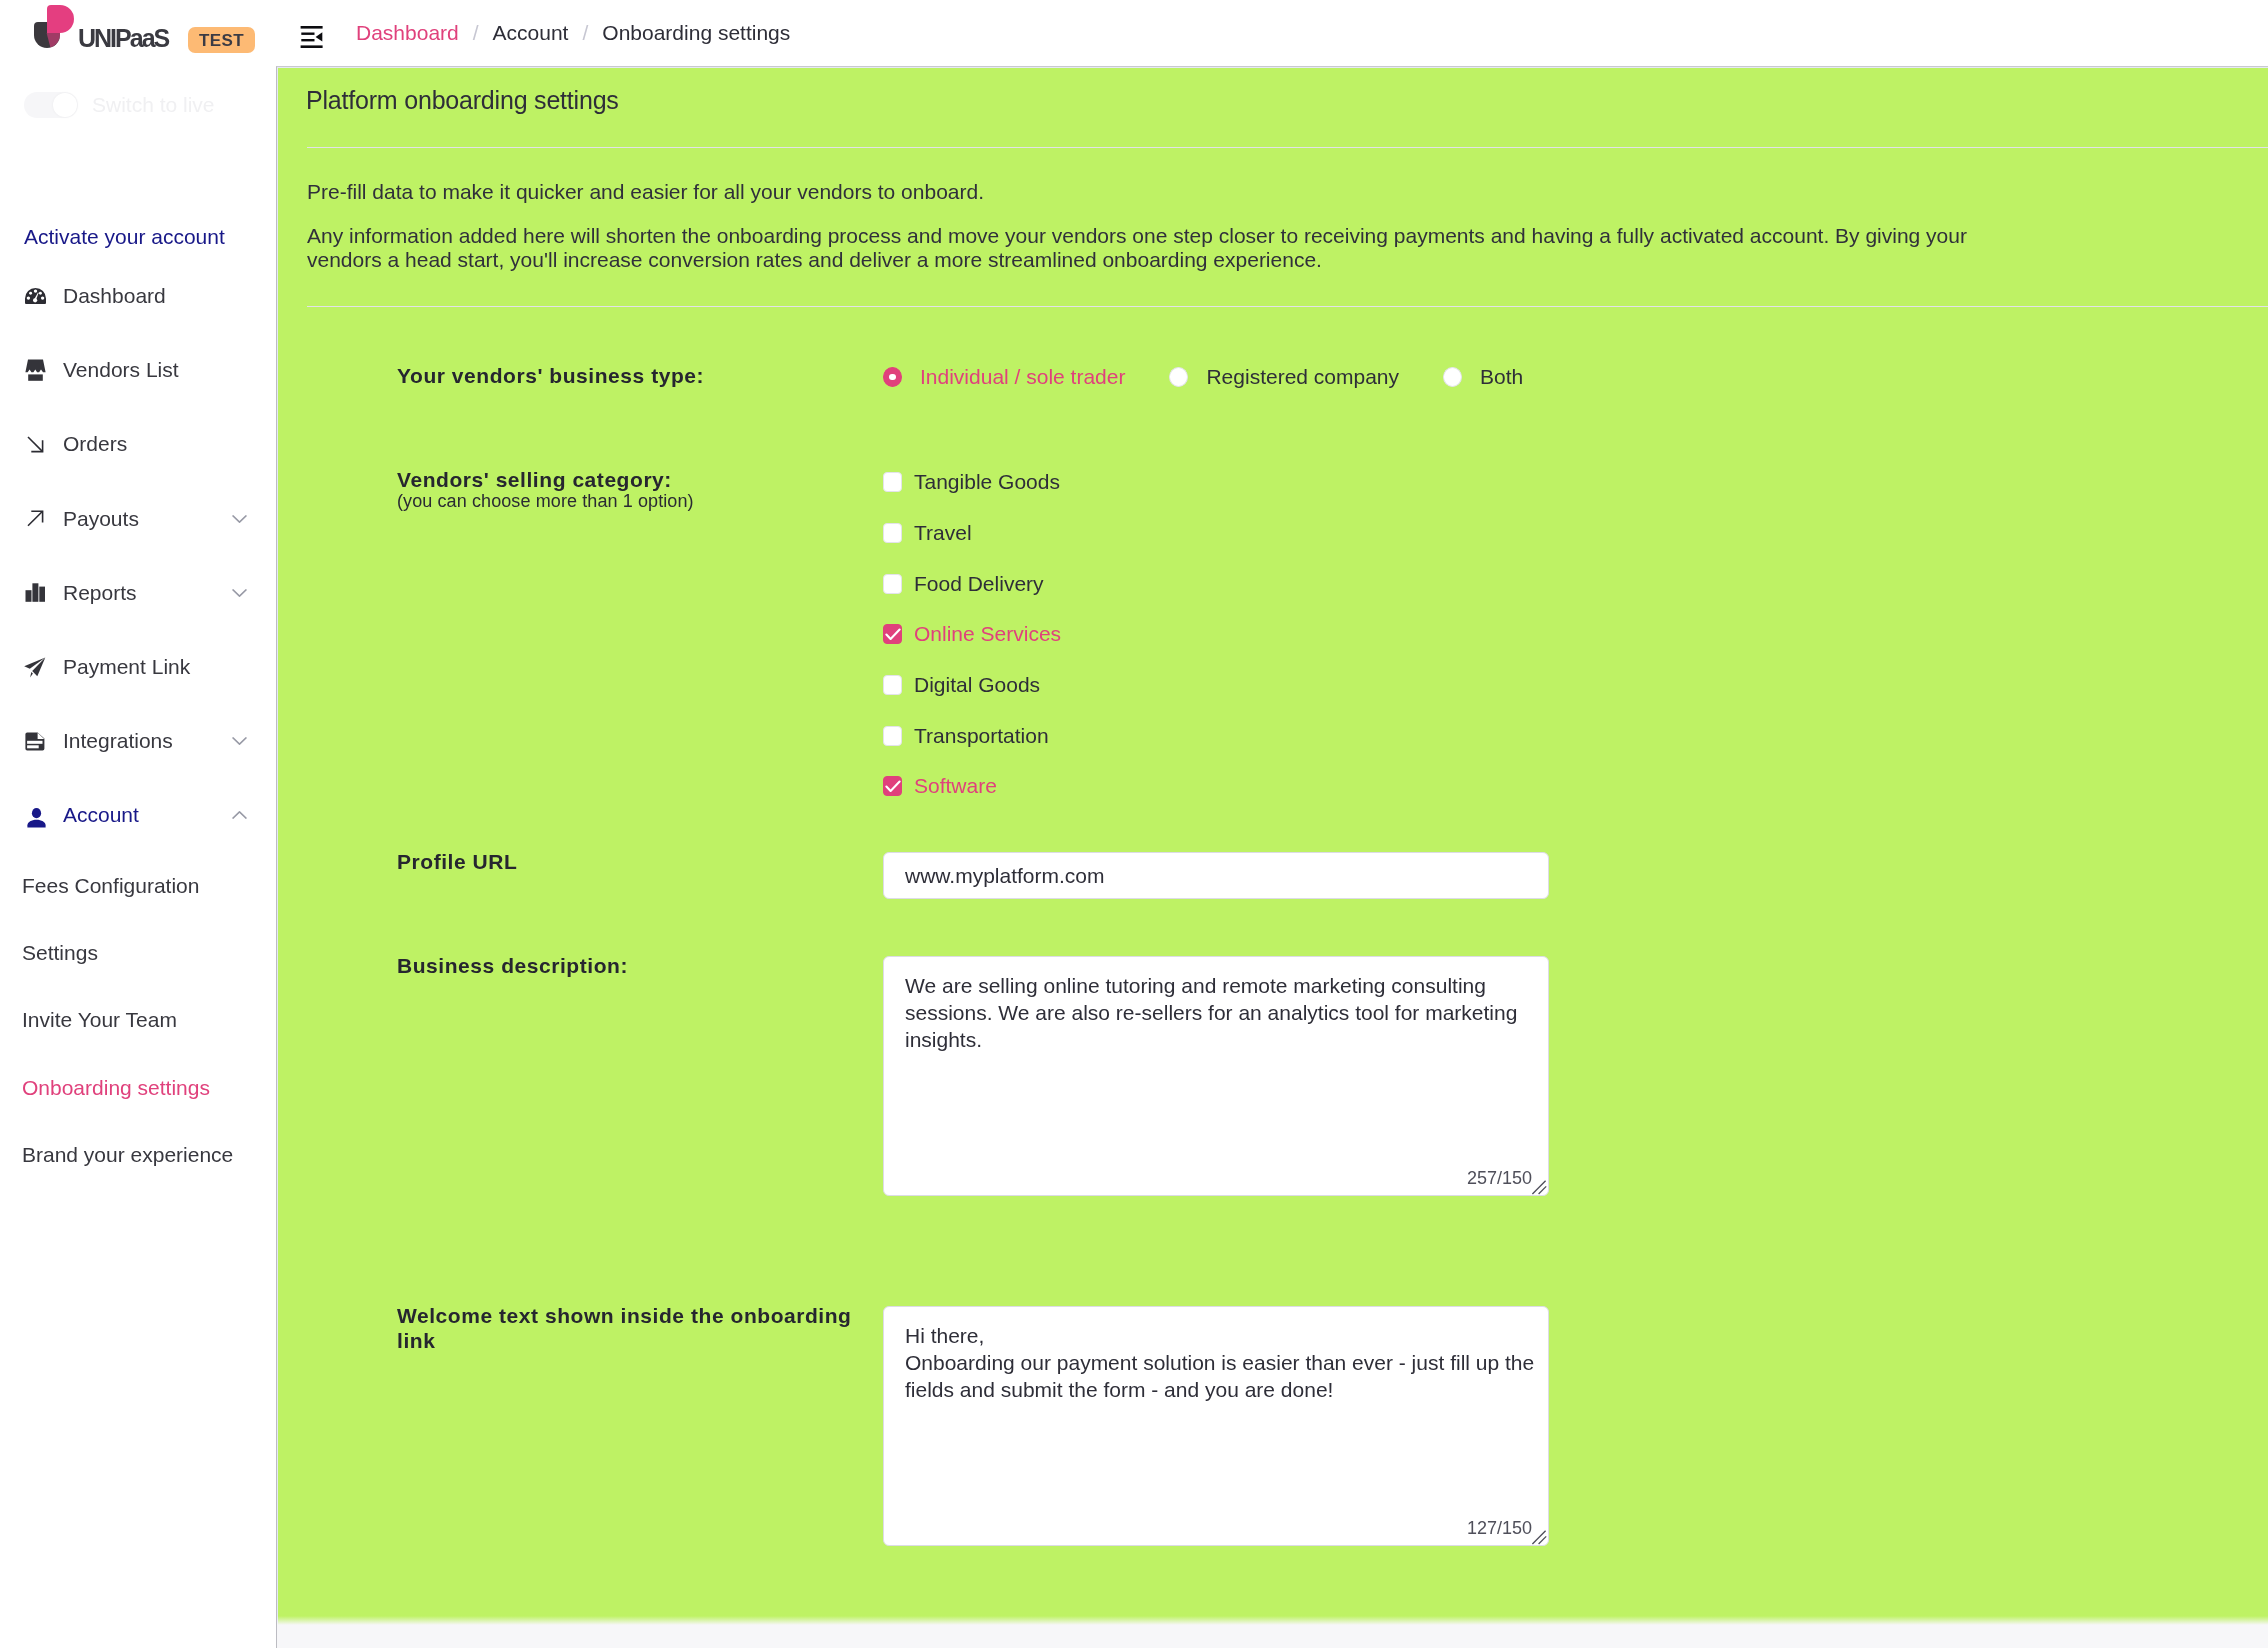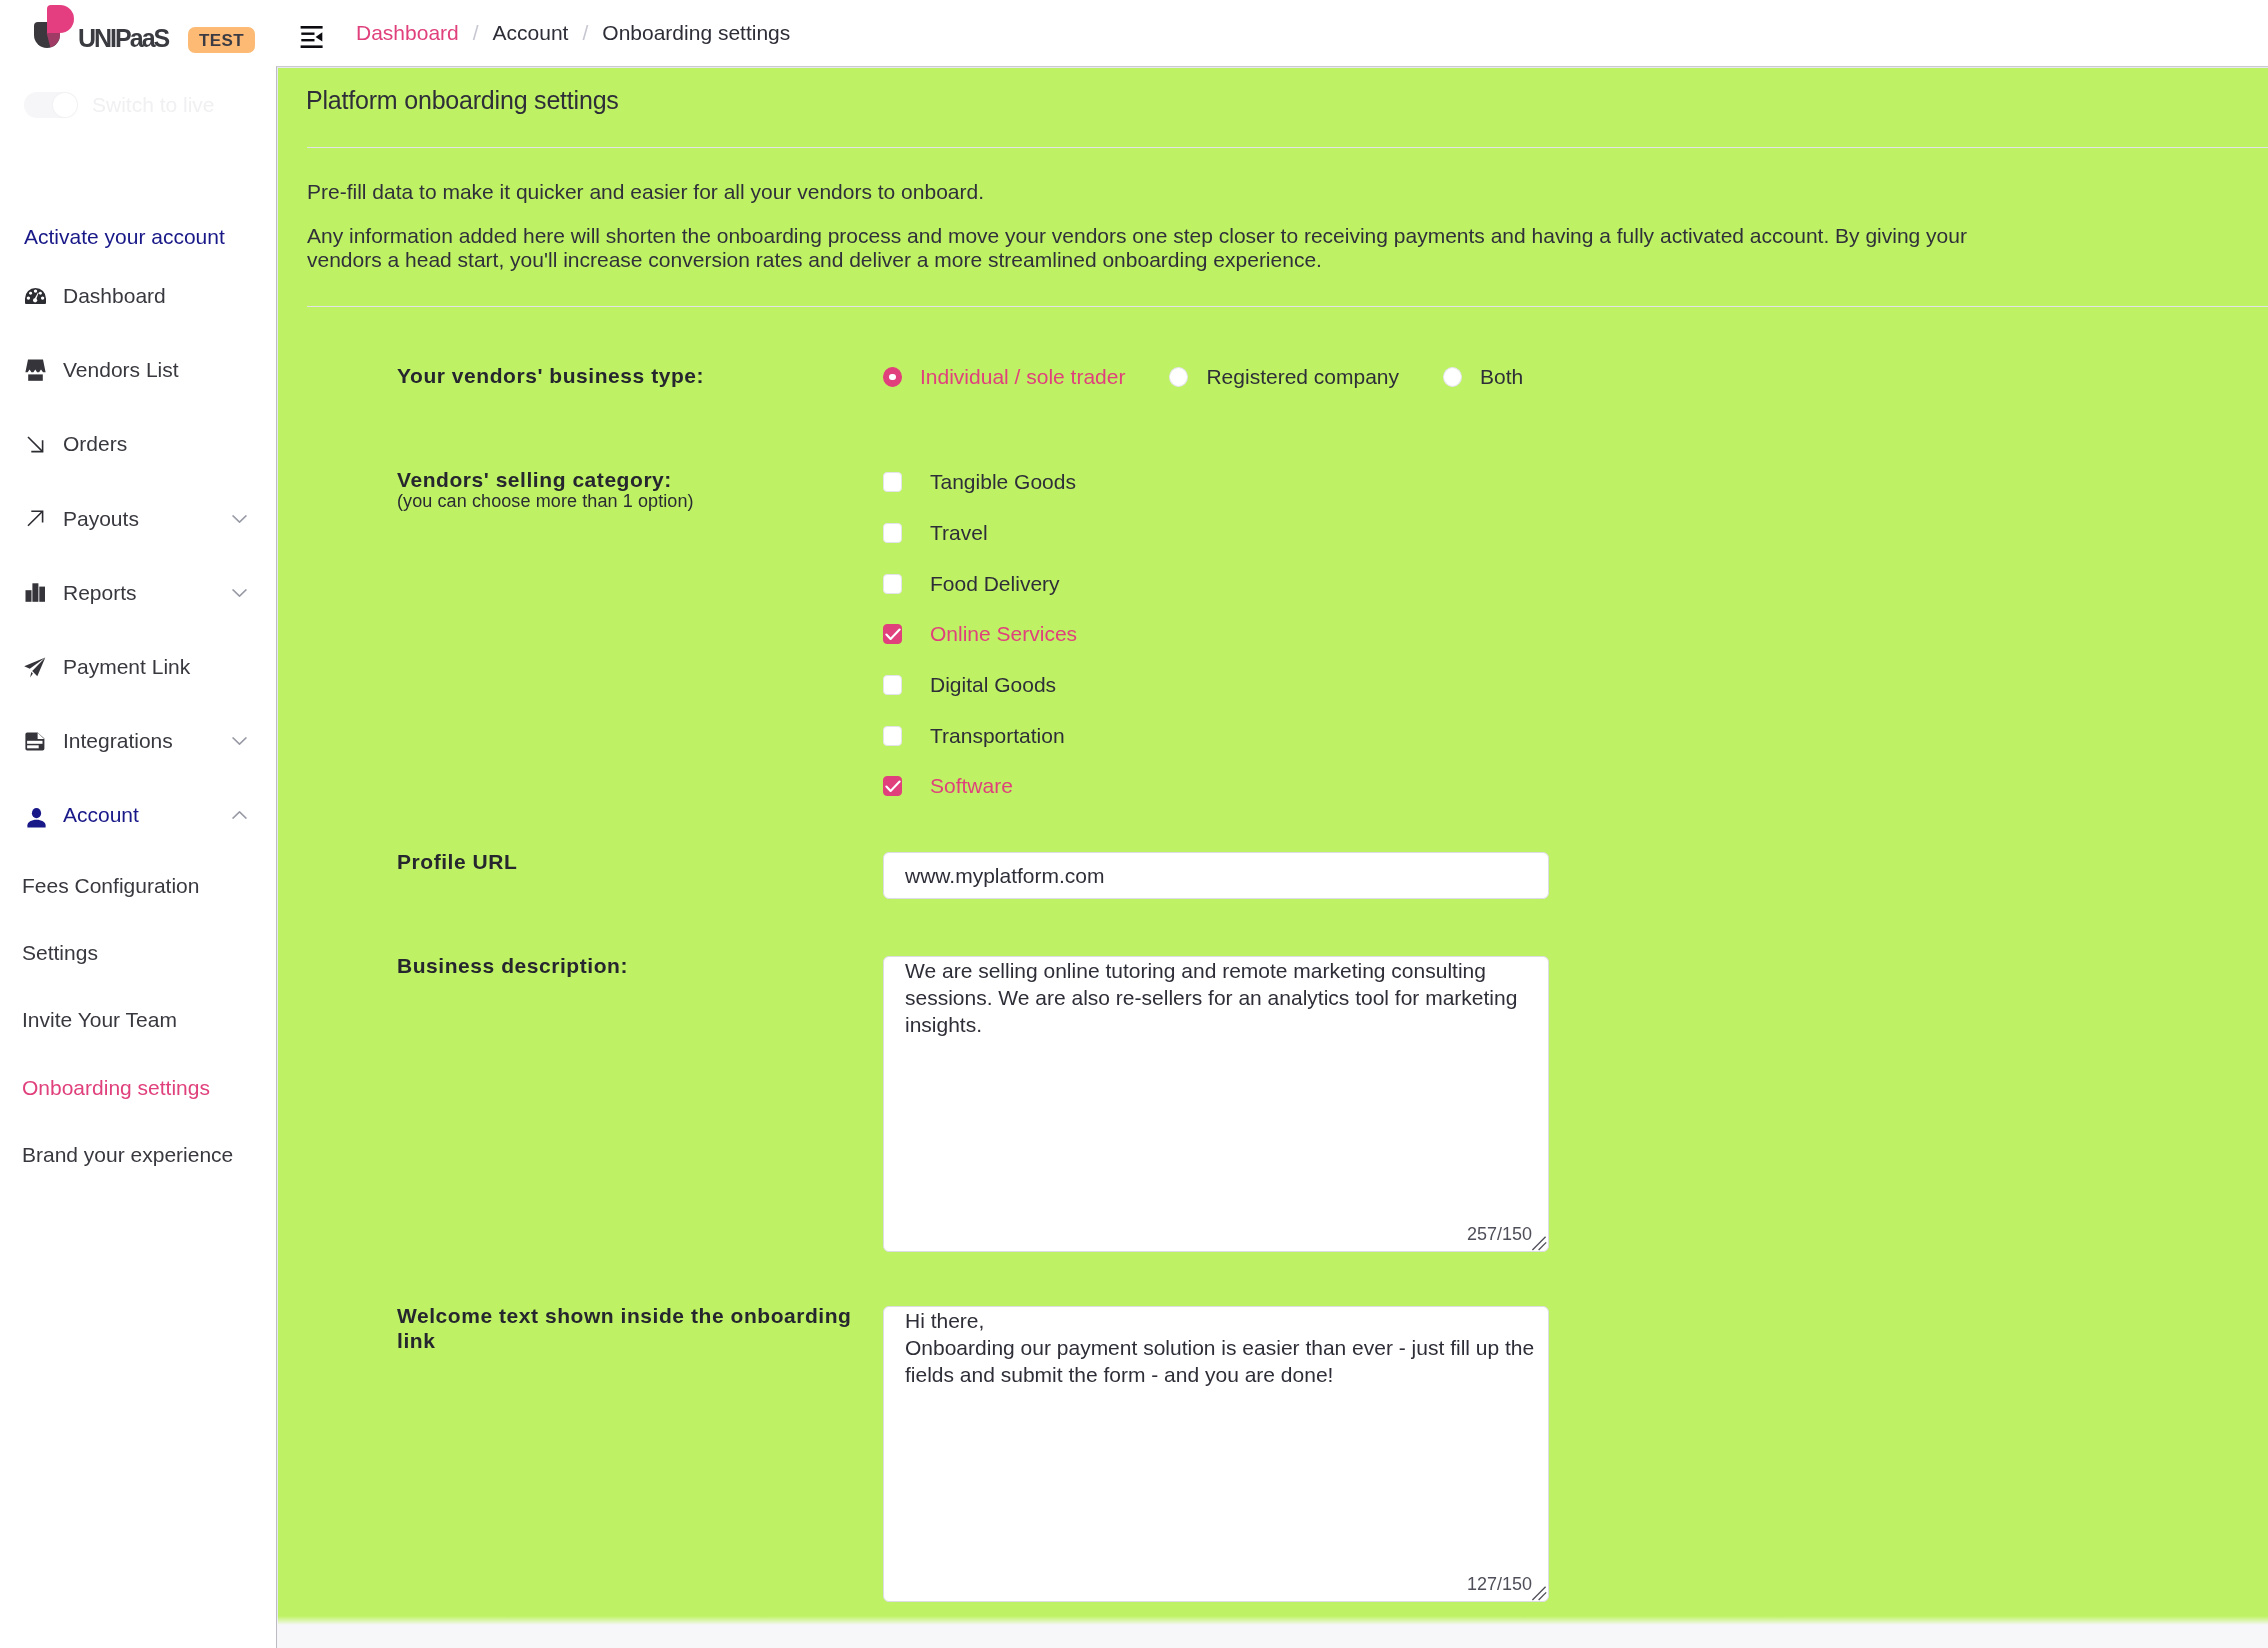--- a/index.html
+++ b/index.html
@@ -114,33 +114,33 @@
 
   
   .check-group { position: absolute; left: 606px; top: -11px; display: flex; flex-direction: column; }
   .check-opt { display: flex; align-items: center; height: 50.7px; cursor: pointer; }
   .check-box {
     width: 19px; height: 20px; border-radius: 4px;
     border: 1.6px solid #e3e3ea; background: #fff; flex: none;
     display: inline-flex; align-items: center; justify-content: center;
   }
   .check-box.on { background: #e0417c; border-color: #e0417c; }
-  .check-text { margin-left: 28px; font-size: 21px; color: #2e2e38; white-space: nowrap; }
+  .check-text { margin-left: 12px; font-size: 21px; color: #2e2e38; white-space: nowrap; }
   .check-opt.checked .check-text { color: #e0417c; }
 
   
   .field { position: absolute; left: 606px; top: 2px; }
   .text-input {
     width: 666px; height: 47px; border: 1px solid #dcdce5; border-radius: 6px;
     font-family: "Liberation Sans", sans-serif; font-size: 21px; color: #2e2e38;
     padding: 0 21px; background: #fff; outline: none;
   }
   .ta-box {
-    width: 666px; height: 296px; border: 1px solid #dcdce5; border-radius: 6px;
-    position: relative; background: #fff; padding: 0 21px;
+    width: 666px; height: 240px; border: 1px solid #dcdce5; border-radius: 6px;
+    position: relative; background: #fff; padding: 15px 21px;
   }
   .ta-text { font-size: 21px; color: #2e2e38; line-height: 27px; width: 630px; }
   .ta-pre { white-space: pre-wrap; }
   .ta-counter {
     position: absolute; right: 16px; bottom: 6px; font-size: 18px; color: #4f4f5a;
   }
   .ta-grip { position: absolute; right: 0px; bottom: 0px; width: 18px; height: 20px; display:block; }
 </style>
 </head>
 <body>

